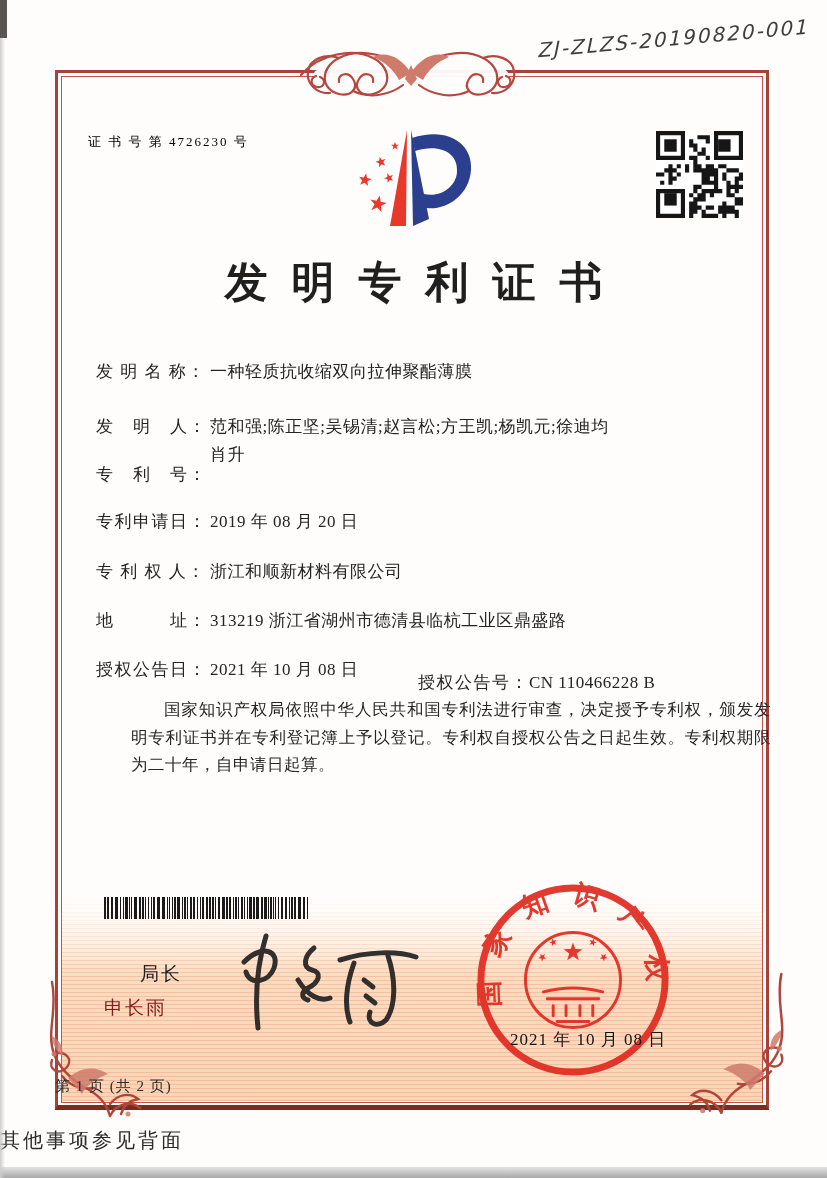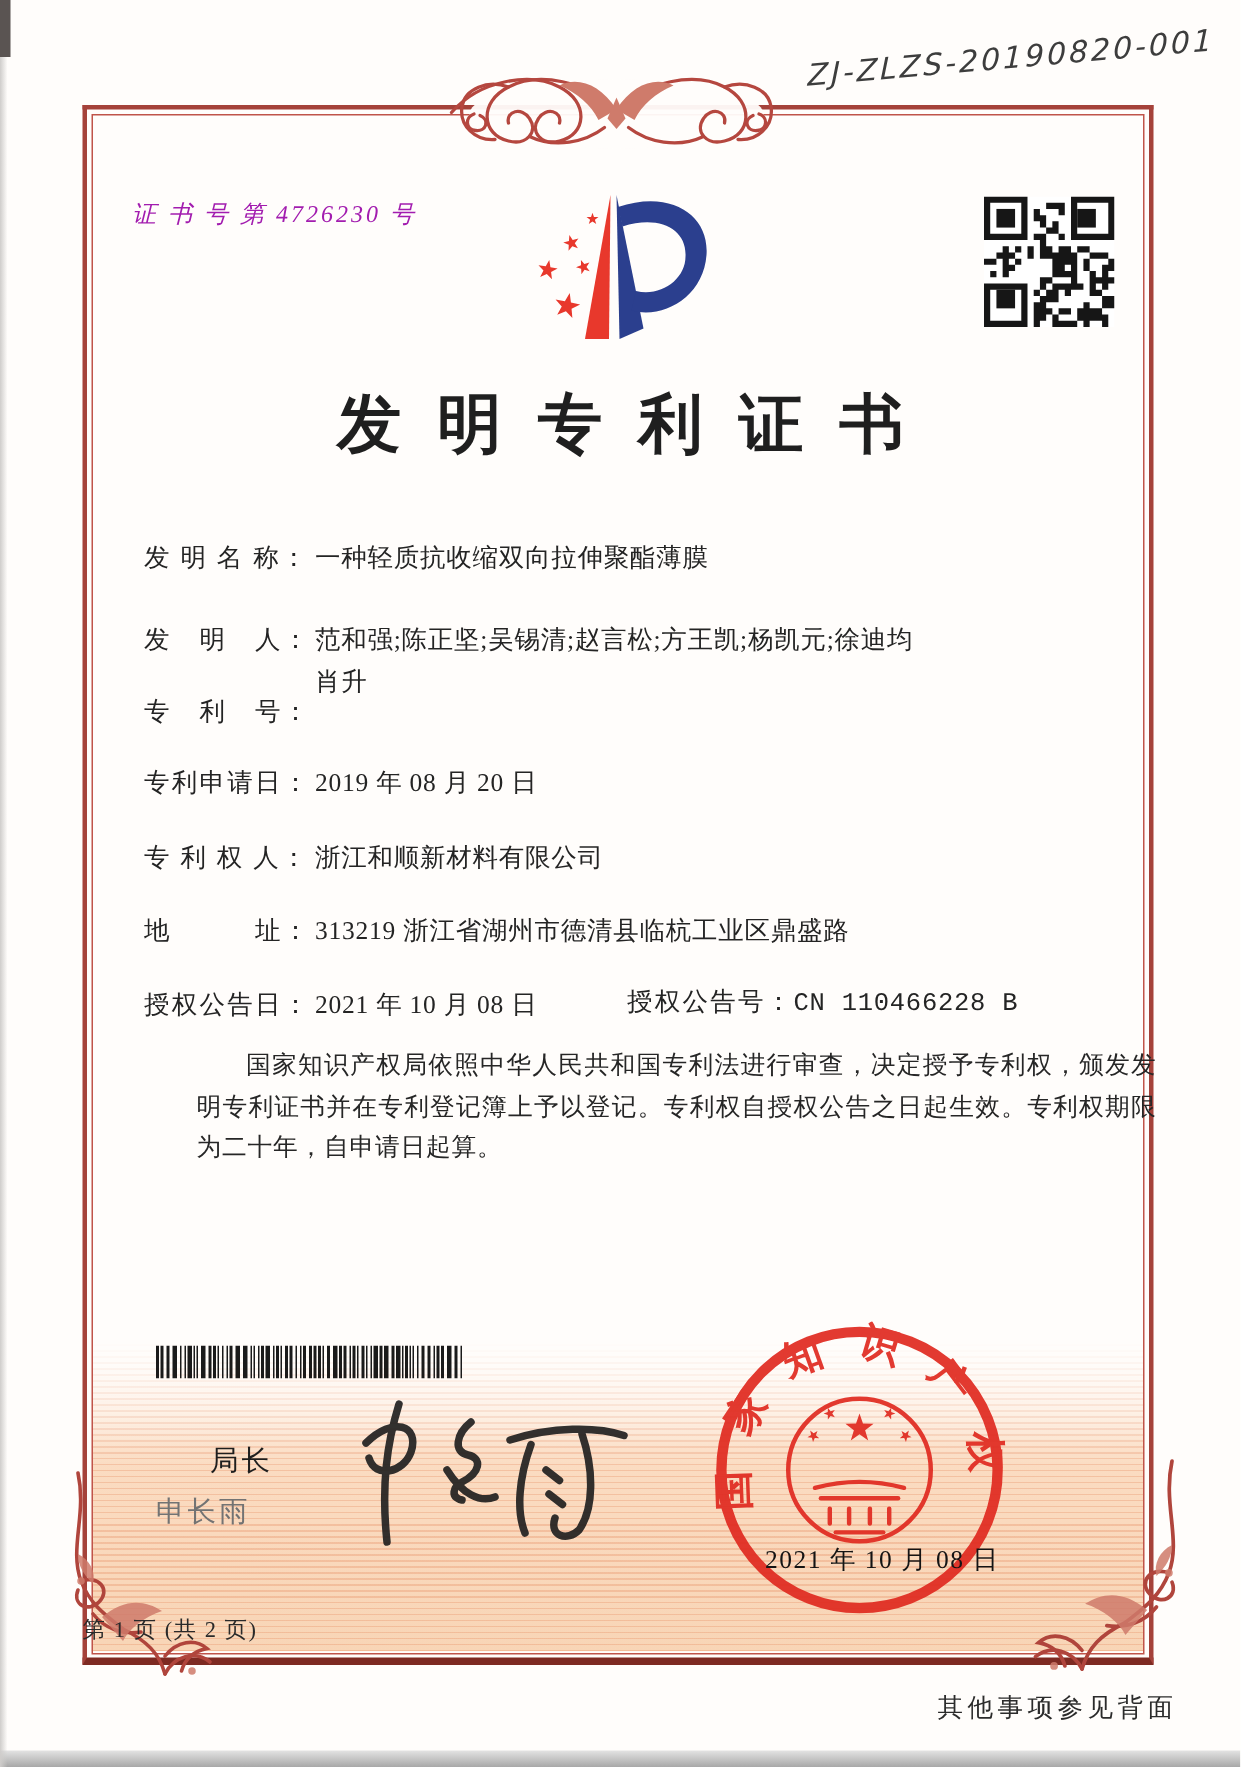--- a/index.html
+++ b/index.html
@@ -22,50 +22,50 @@
         background:
          repeating-linear-gradient(0deg,rgba(228,132,88,.30) 0 1px,rgba(255,255,255,0) 1px 4px),
          linear-gradient(180deg,rgba(252,230,210,0) 0%,#fbdcc2 35%,#f8d5b6 100%);
         -webkit-mask-image:linear-gradient(180deg,transparent 0,#000 85px);
         mask-image:linear-gradient(180deg,transparent 0,#000 85px);}
 
   .handwritten{position:absolute;left:538px;top:26px;width:280px;z-index:4;
         font-family:"DejaVu Sans",sans-serif;font-style:italic;font-weight:500;
         font-size:20px;letter-spacing:2px;color:#3d3d3d;transform:rotate(-5deg) skewX(-6deg);}
 
-  .cert-no{position:absolute;left:88px;top:133px;font-size:16px;letter-spacing:2px;color:#a21caf;z-index:4;font-style:italic;}
+  .cert-no{position:absolute;left:88px;top:133px;font-size:13px;letter-spacing:2px;color:#000000;z-index:4;}
 
   .logo{position:absolute;left:345px;top:124px;z-index:4;}
   .qr{position:absolute;left:656px;top:131px;z-index:4;}
 
   .title{position:absolute;left:0;top:254px;width:827px;text-align:center;
         font-size:43px;font-weight:600;letter-spacing:24px;text-indent:24px;color:#1f1f1f;z-index:4;}
 
   .field-row{position:absolute;left:96px;width:660px;display:flex;align-items:flex-start;
         font-size:17px;line-height:28px;color:#242424;z-index:4;}
   .f-label{flex:0 0 114px;letter-spacing:1.5px;white-space:nowrap;}
   .f-value{letter-spacing:.5px;}
-  .pair2{position:absolute;left:322px;top:0;display:flex;font-family:Liberation Mono, monospace;}
+  .pair2{position:absolute;left:322px;top:13px;display:flex;}
 
   .paras{position:absolute;left:95px;top:696px;width:640px;z-index:4;
         font-size:16.5px;line-height:27.5px;text-align:justify;color:#262626;letter-spacing:.5px;margin-left:36px;}
   .paras p{margin:0;text-indent:2em;}
 
   .barcode{position:absolute;left:104px;top:897px;z-index:4;}
   .director-label{position:absolute;left:104px;top:961px;font-size:19px;letter-spacing:2px;z-index:4;color:#1e1e1e;margin-left:36px;}
-  .director-name{position:absolute;left:104px;top:995px;font-size:19px;letter-spacing:2px;z-index:4;color:#737373;}
+  .director-name{position:absolute;left:104px;top:995px;font-size:19px;letter-spacing:2px;z-index:4;color:#7f1d1d;}
   .signature{position:absolute;left:228px;top:928px;z-index:5;}
 
   .seal{position:absolute;left:474px;top:881px;z-index:5;opacity:.92;}
   .seal-date{position:absolute;left:510px;top:1028px;font-size:17px;letter-spacing:1px;color:#141414;z-index:6;}
 
   .page-num{position:absolute;left:55px;top:1077px;width:680px;text-align:left;
         font-size:15px;letter-spacing:1px;color:#2a2a2a;z-index:4;}
-  .back-note{position:absolute;left:0;top:1127px;width:785px;text-align:right;
-        font-size:17px;letter-spacing:3px;color:#2b2b2b;z-index:4;}
+  .back-note{position:absolute;left:0;top:1127px;width:785px;text-align:left;
+        font-size:20px;letter-spacing:3px;color:#2b2b2b;z-index:4;}
 
   .orn-top{position:absolute;left:286px;top:43px;z-index:3;}
   .orn-bl{position:absolute;left:38px;top:980px;z-index:3;}
   .orn-br{position:absolute;left:684px;top:972px;z-index:3;transform:scaleX(-1);}
 </style>
 </head>
 <body>
 
 <div class="page">
 

